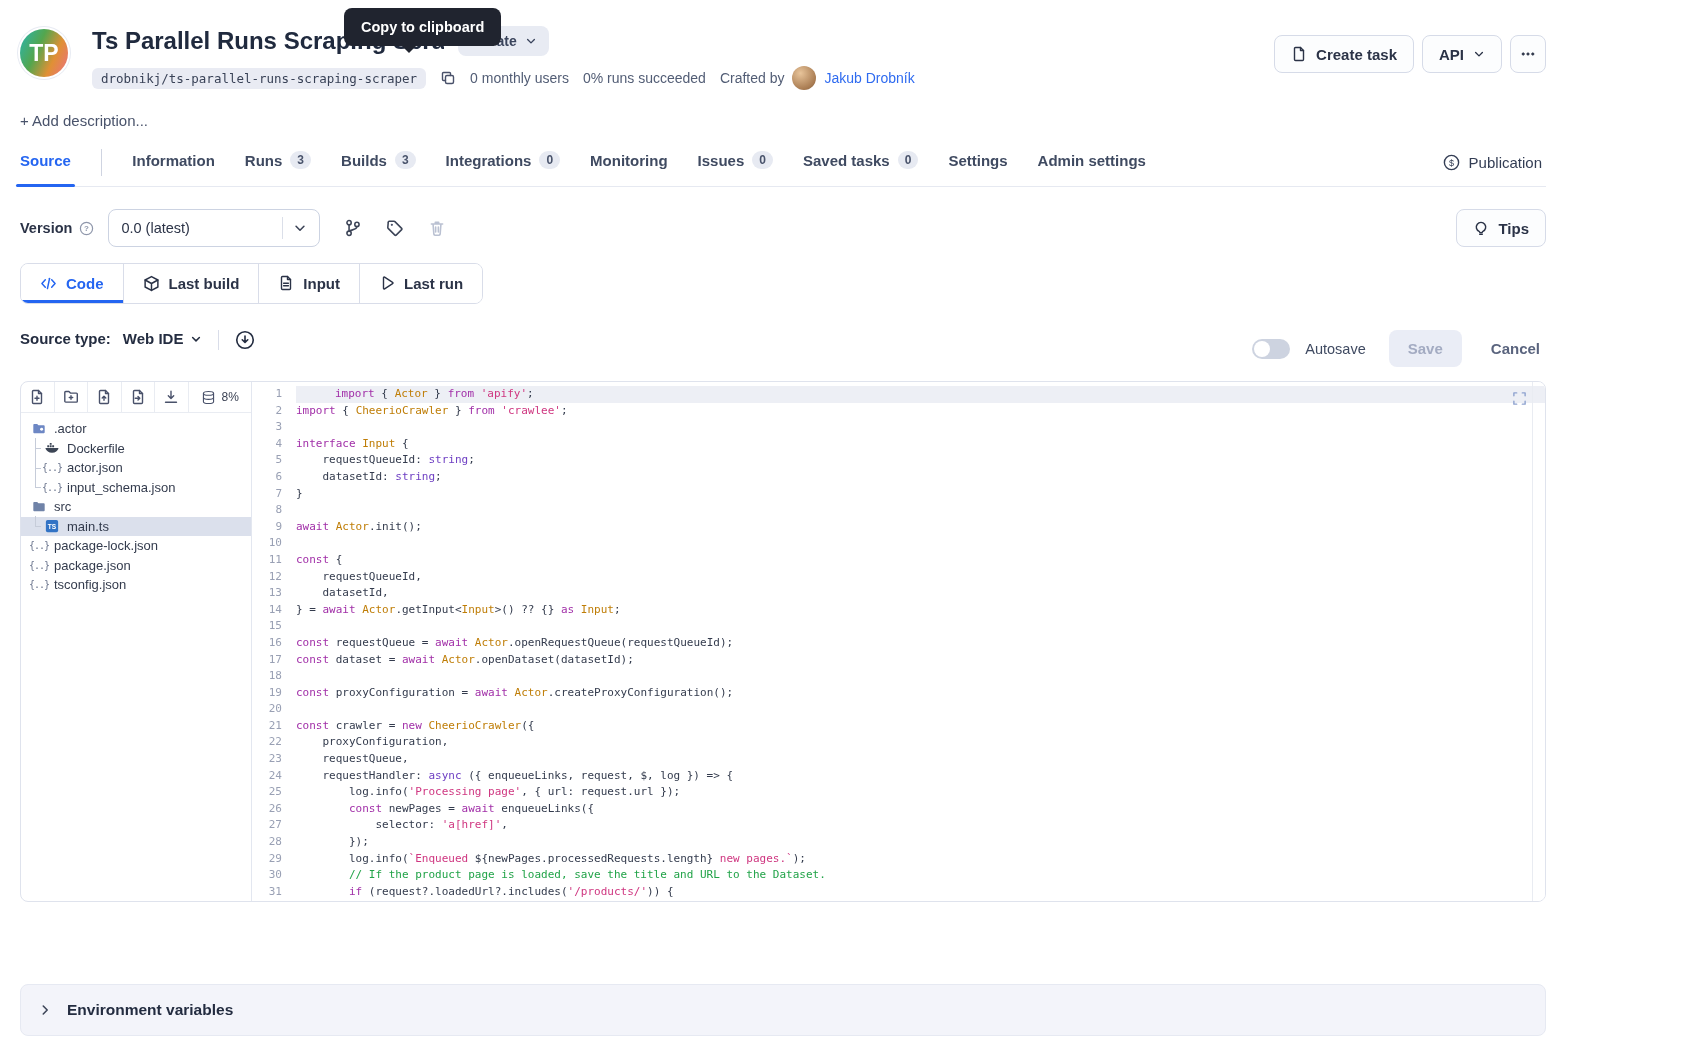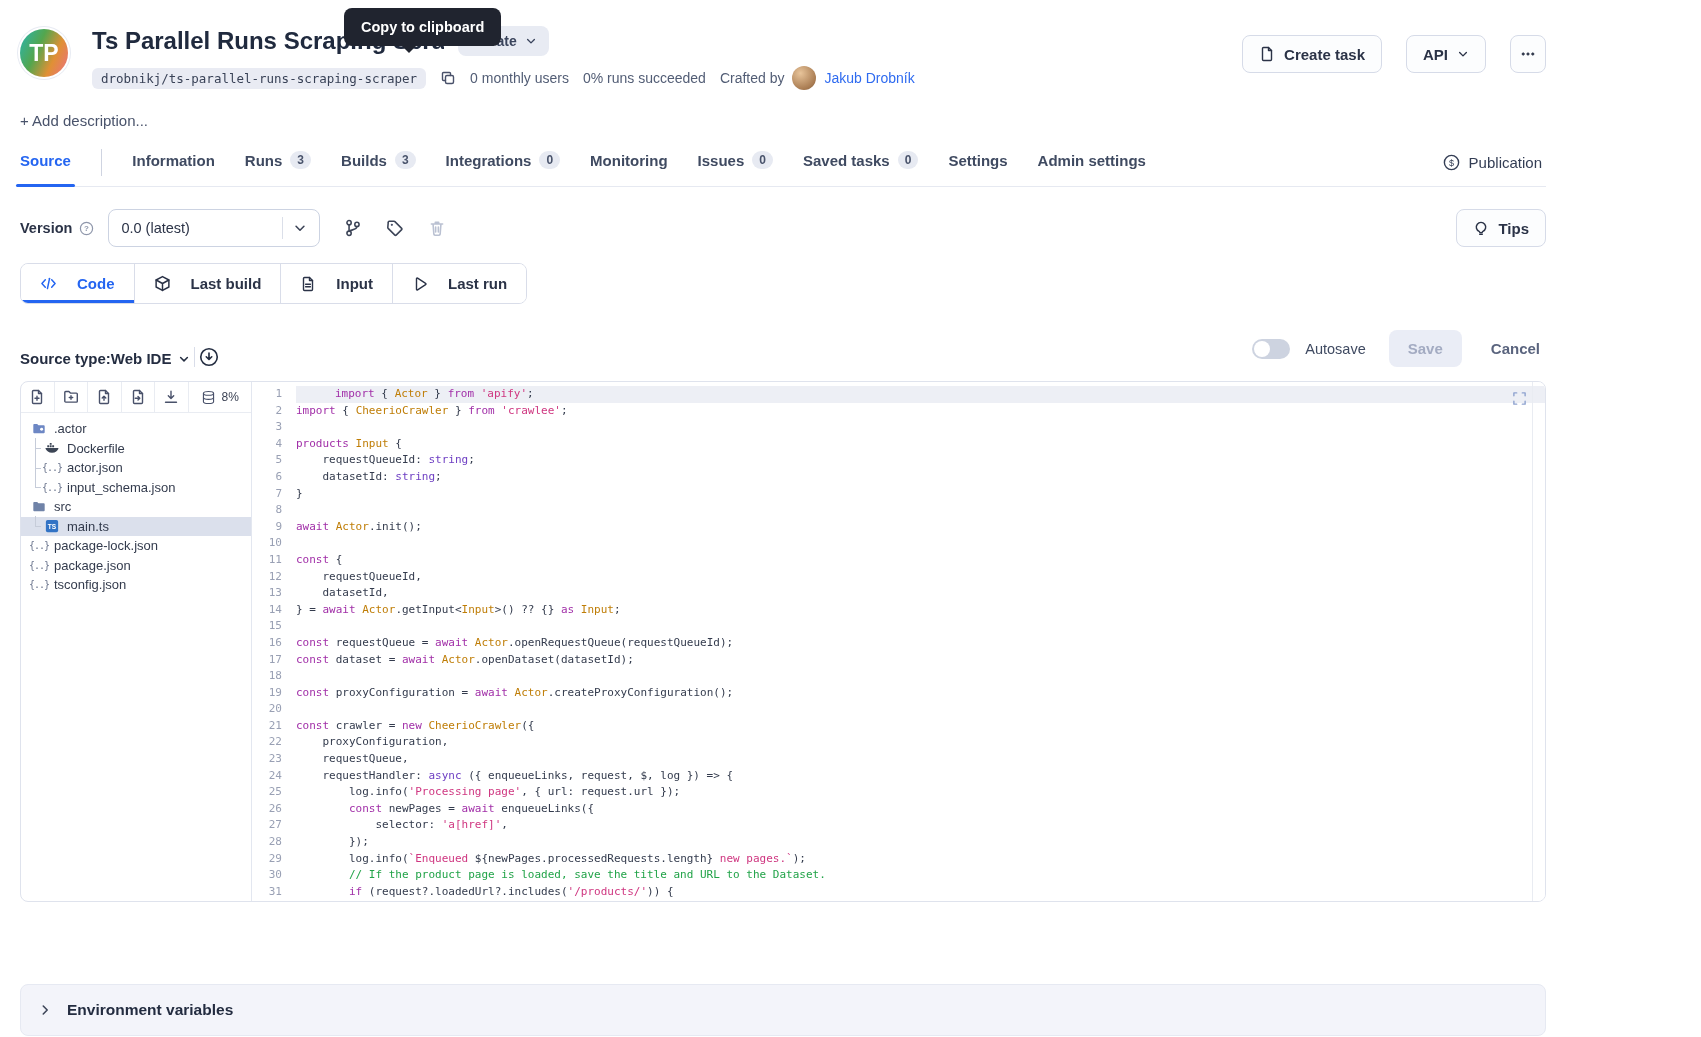--- a/index.html
+++ b/index.html
@@ -21,21 +21,21 @@
   .mrow { display:flex; align-items:center; gap:14px; margin-top:10px; font-size:14px; color:#525d75; white-space:nowrap; }
   .repo { font-family:"DejaVu Sans Mono", monospace; font-size:12.5px; background:#e9ebf3; color:#394257;
     border-radius:6px; padding:3px 9px; }
   .iconbtn { background:none; border:none; padding:0; cursor:pointer; color:#49516a; display:inline-flex; }
   .crafted { display:inline-flex; align-items:center; gap:8px; }
   .aava { width:24px; height:24px; border-radius:50%; background:radial-gradient(circle at 35% 30%, #e8c49a, #a97c52 70%, #7a5636); }
   .alink { color:#2f6bf0; text-decoration:none; cursor:pointer; }
   .tooltip { position:absolute; left:252px; top:-18px; background:#20242f; color:#fff; font-size:14.5px; font-weight:bold;
     padding:11px 17px; border-radius:8px; white-space:nowrap; z-index:5; }
   .tooltip::after { content:''; position:absolute; left:58px; bottom:-7px; border:7px solid transparent; border-top-color:#20242f; border-bottom:none; }
-  .hactions { display:flex; gap:24px; margin-top:9px; }
+  .hactions { display:flex; gap:8px; margin-top:9px; }
   .btn { display:inline-flex; align-items:center; gap:9px; height:38px; padding:0 16px; border:1px solid #d6dbe8;
     border-radius:8px; background:#fcfdfe; font-size:15px; font-weight:bold; color:#2b3347; font-family:inherit; cursor:pointer; }
   .btn svg { stroke:#2b3347; }
   .btn.more { padding:0 9px; }
   .desc { margin-top:22px; font-size:15px; color:#49536b; cursor:pointer; }
 
   
   .tabs { display:flex; align-items:stretch; margin-top:20px; border-bottom:1px solid #e6e9f1; }
   .tab { display:flex; align-items:center; gap:8px; font-size:15px; color:#3f4a61; padding:2px 0 17px; margin-right:30px;
     cursor:pointer; position:relative; white-space:nowrap;font-weight:bold; }
@@ -56,30 +56,30 @@
   .select .val { flex:1; }
   .select .sdiv { width:1px; height:22px; background:#dbdfe9; margin-right:10px; }
   .select svg { stroke:#3c4457; }
   .vicons { display:flex; align-items:center; gap:24px; margin-left:24px; }
   .vicons .iconbtn svg { stroke:#3c4457; }
   .vicons .iconbtn.disabled svg { stroke:#bac1d2; }
   .tips { margin-left:auto; }
 
   
   .subtabs { display:inline-flex; margin-top:16px; border:1px solid #d9dde9; border-radius:8px; overflow:hidden; }
-  .stab { display:flex; align-items:center; gap:20px; padding:11px 19px; font-size:15px; font-weight:bold; color:#2b3347;
+  .stab { display:flex; align-items:flex-start; gap:9px; padding:11px 19px; font-size:15px; font-weight:bold; color:#2b3347;
     border-right:1px solid #d9dde9; position:relative; cursor:pointer; background:#fff; }
   .stab:last-child { border-right:none; }
   .stab svg { stroke:#2b3347; }
   .stab.active { color:#2465f1; }
   .stab.active svg { stroke:#2465f1; }
   .stab.active::after { content:''; position:absolute; left:0; right:0; bottom:0; height:3px; background:#2465f1; }
 
   
-  .srcrow { display:flex; align-items:flex-end; margin-top:26px; }
+  .srcrow { display:flex; align-items:flex-start; margin-top:26px; gap:12px; }
   .slabel { font-size:15px; font-weight:bold; color:#242d41; }
   .sval { display:flex; align-items:center; gap:7px; font-size:15px; font-weight:bold; color:#242d41; cursor:pointer; }
   .sval svg { stroke:#242d41; }
   .vdiv { width:1px; height:20px; background:#d9dde9; margin:0 4px; }
   .dlbtn { background:none; border:none; padding:0; cursor:pointer; color:#242d41; display:inline-flex; }
   .rcluster { margin-left:auto; display:flex; align-items:center; gap:15px; }
   .toggle { width:38px; height:20px; border-radius:10px; background:#cdd3e0; position:relative; cursor:pointer; }
   .knob { position:absolute; left:2px; top:2px; width:16px; height:16px; border-radius:50%; background:#fff; }
   .auto { font-size:14.5px; color:#3f4a61; }
   .save { background:#eaedf6; color:#a3abc2; border:none; border-radius:8px; padding:10px 19px; font-size:15px;
@@ -476,21 +476,21 @@
           <div class="cl">
             <span class="ln">2</span>
             <span class="ct"><span class="tk-k">import</span><span class="tk-d"> { </span><span class="tk-t">CheerioCrawler</span><span class="tk-d"> } </span><span class="tk-k">from</span><span class="tk-d"> </span><span class="tk-s">'crawlee'</span><span class="tk-d">;</span></span>
           </div>
           <div class="cl">
             <span class="ln">3</span>
             <span class="ct"></span>
           </div>
           <div class="cl">
             <span class="ln">4</span>
-            <span class="ct"><span class="tk-k">products</span><span class="tk-d"> </span><span class="tk-t">Input</span><span class="tk-d"> {</span></span>
+            <span class="ct"><span class="tk-k">interface</span><span class="tk-d"> </span><span class="tk-t">Input</span><span class="tk-d"> {</span></span>
           </div>
           <div class="cl">
             <span class="ln">5</span>
             <span class="ct"><span class="tk-d">    requestQueueId: </span><span class="tk-y">string</span><span class="tk-d">;</span></span>
           </div>
           <div class="cl">
             <span class="ln">6</span>
             <span class="ct"><span class="tk-d">    datasetId: </span><span class="tk-y">string</span><span class="tk-d">;</span></span>
           </div>
           <div class="cl">

